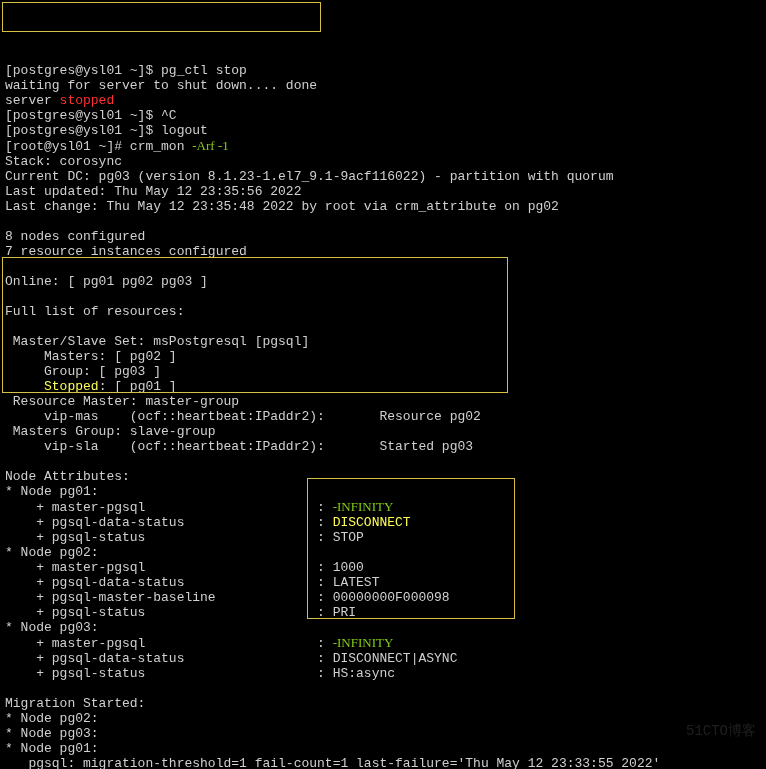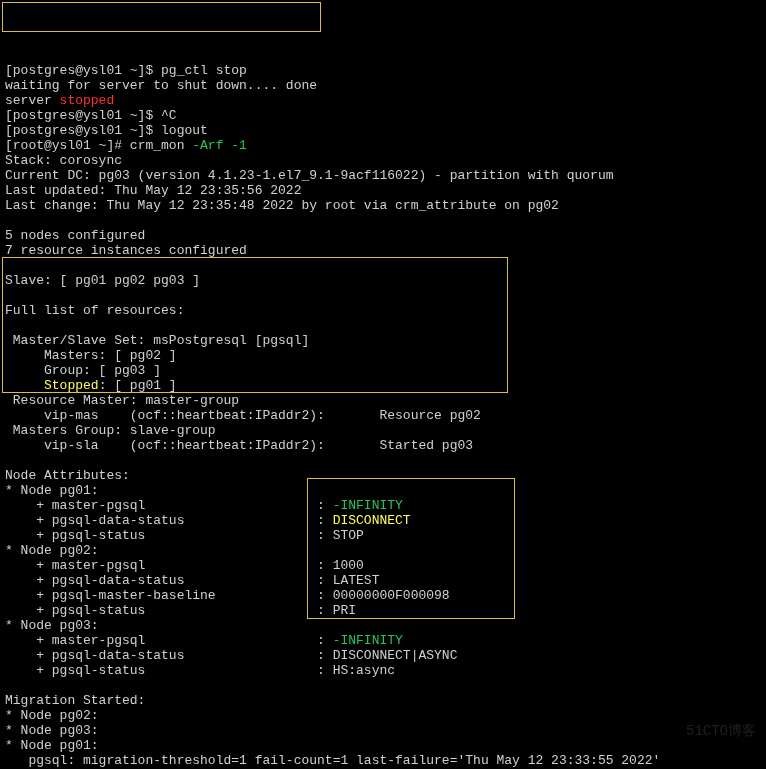--- a/index.html
+++ b/index.html
@@ -15,21 +15,21 @@
       line-height: 15px;
       padding: 3px 5px;
       width: 766px;
       height: 769px;
       overflow: hidden;
       white-space: pre;
       position: relative;
     }
     .red { color: #ff3030; }
     .yellow { color: #ffff55; }
-    .cyan { color: #22c55e; }
+    .cyan { color: #84cc16; font-family: Liberation Serif, serif; }
     .box {
       border: 1px solid #d8c040;
       position: absolute;
     }
     .box1 {
       top: 2px;
       left: 2px;
       width: 319px;
       height: 30px;
     }
@@ -58,28 +58,28 @@
 
 
 
 <div><span>[postgres@ysl01 ~]$ </span><span>pg_ctl stop</span>
 <span>waiting for server to shut down.... done</span>
 <span>server </span><span class="red">stopped</span>
 <span>[postgres@ysl01 ~]$ </span><span>^C</span>
 <span>[postgres@ysl01 ~]$ </span><span>logout</span>
 <span>[root@ysl01 ~]# </span><span>crm_mon </span><span class="cyan">-Arf -1</span>
 <span>Stack: corosync</span>
-<span>Current DC: pg03 (version 4.1.23-1.el7_9.1-9acf116022) - partition with quorum</span>
+<span>Current DC: pg03 (version 8.1.23-1.el7_9.1-9acf116022) - partition with quorum</span>
 <span>Last updated: Thu May 12 23:35:56 2022</span>
 <span>Last change: Thu May 12 23:35:48 2022 by root via crm_attribute on pg02</span>
 
-<span>5 nodes configured</span>
+<span>8 nodes configured</span>
 <span>7 resource instances configured</span>
 
-<span>Slave: [ pg01 pg02 pg03 ]</span>
+<span>Online: [ pg01 pg02 pg03 ]</span>
 
 <span>Full list of resources:</span>
 
 <span> Master/Slave Set: msPostgresql [pgsql]</span>
 <span>     Masters: [ pg02 ]</span>
 <span>     Group: [ pg03 ]</span>
 <span>     </span><span class="yellow">Stopped</span><span>: [ pg01 ]</span>
 <span> Resource Master: master-group</span>
 <span>     vip-mas    (ocf::heartbeat:IPaddr2):       Resource pg02</span>
 <span> Masters Group: slave-group</span>

